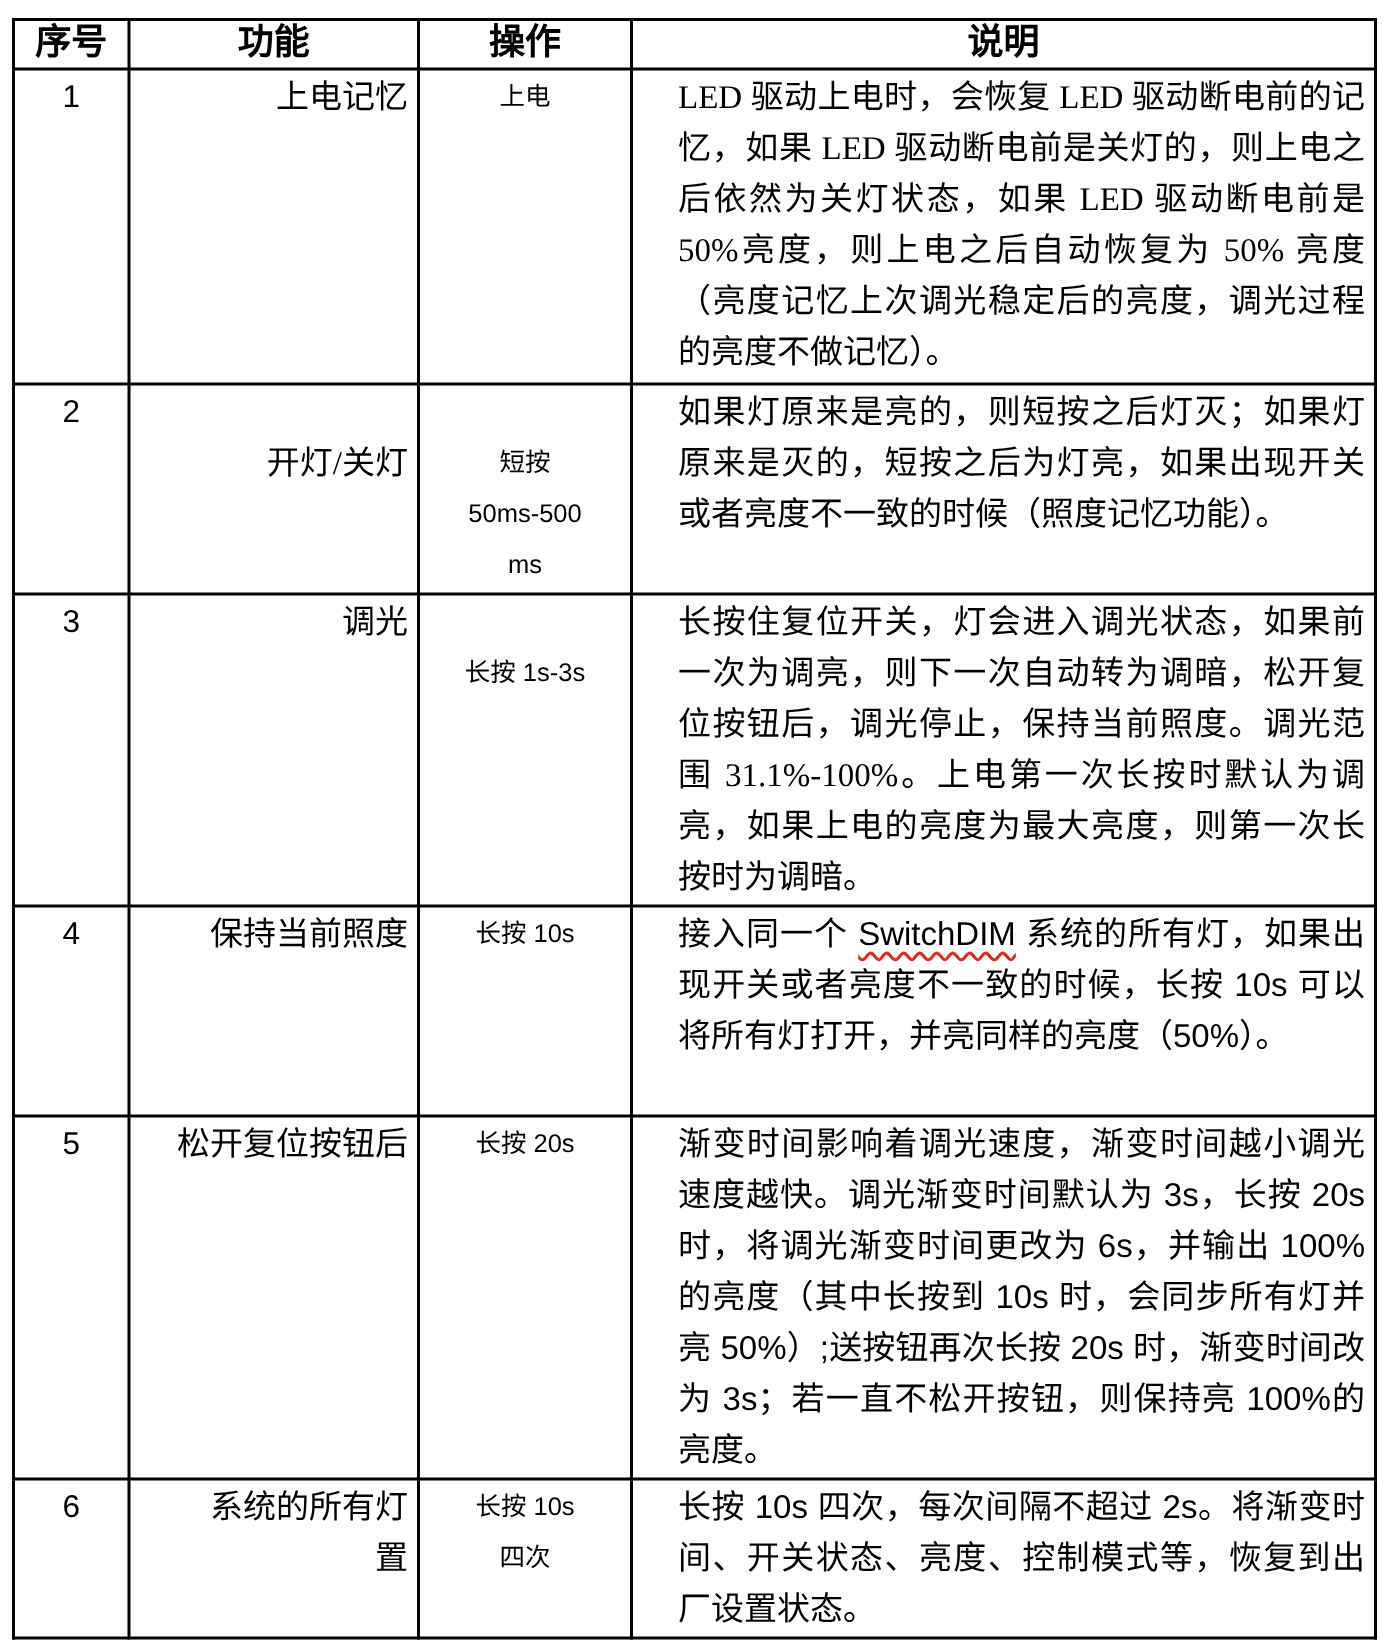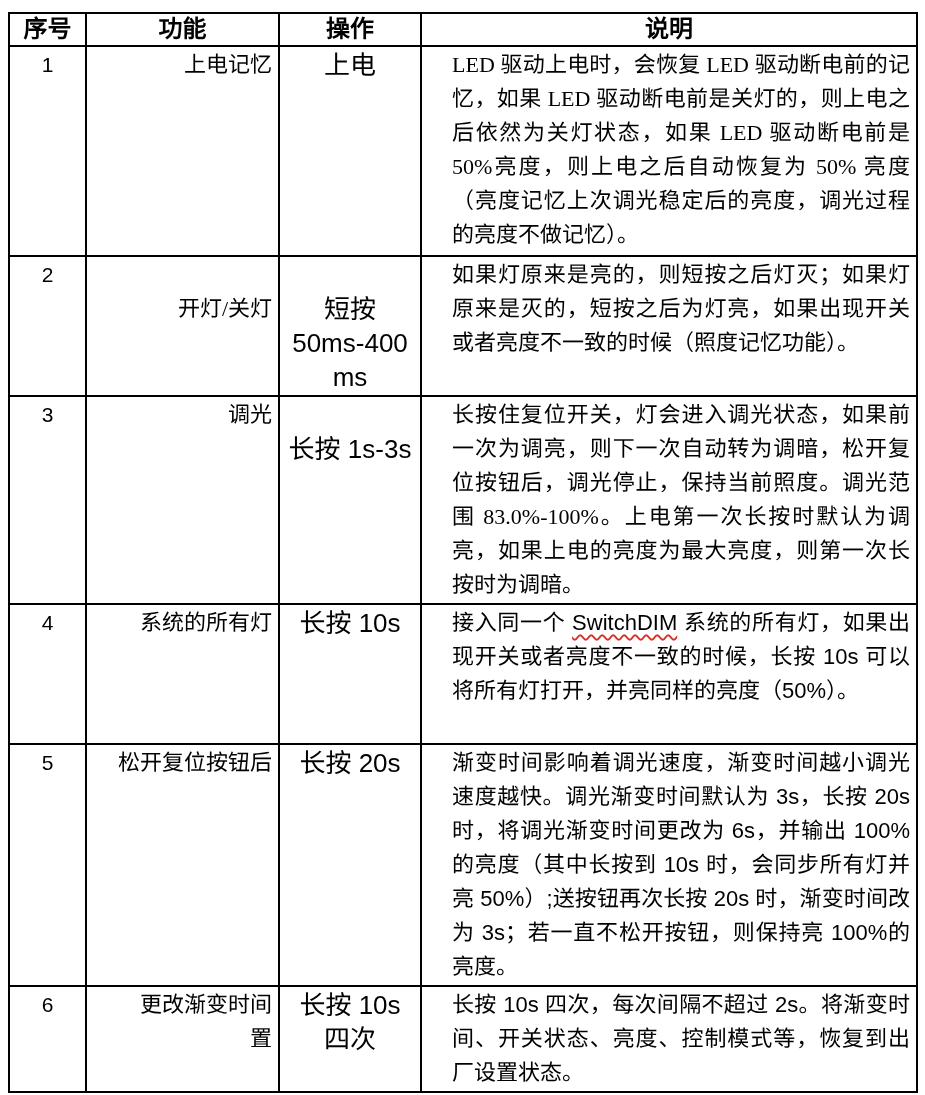--- a/index.html
+++ b/index.html
@@ -65,21 +65,21 @@
     font-size: 21px;
   }
   td.func {
     text-align: right;
     white-space: pre-line;
   }
   td.op {
     text-align: center;
     white-space: pre-line;
     font-family: "Liberation Sans", "DejaVu Sans", sans-serif;
-    font-size: 26px;
+    font-size: 17px;
   }
   td.desc {
     text-align: justify;
     text-justify: inter-character;
     padding-left: 30px;
   }
   td.desc.latin-sans {
     font-family: "Liberation Sans", "DejaVu Sans", sans-serif;
   }
   .misspell {
@@ -113,46 +113,46 @@
         <td class="func">上电记忆</td>
         <td class="op">上电</td>
         <td class="desc">LED 驱动上电时，会恢复 LED 驱动断电前的记忆，如果 LED 驱动断电前是关灯的，则上电之后依然为关灯状态，如果 LED 驱动断电前是 50%亮度，则上电之后自动恢复为 50% 亮度（亮度记忆上次调光稳定后的亮度，调光过程的亮度不做记忆）。</td>
       </tr>
       <tr class="rh2">
         <td class="no">2</td>
         <td class="func">
 开灯/关灯</td>
         <td class="op">
 短按
-50ms-400
+50ms-500
 ms</td>
         <td class="desc">如果灯原来是亮的，则短按之后灯灭；如果灯原来是灭的，短按之后为灯亮，如果出现开关或者亮度不一致的时候（照度记忆功能）。</td>
       </tr>
       <tr class="rh3">
         <td class="no">3</td>
         <td class="func">调光</td>
         <td class="op">
 长按 1s-3s</td>
-        <td class="desc">长按住复位开关，灯会进入调光状态，如果前一次为调亮，则下一次自动转为调暗，松开复位按钮后，调光停止，保持当前照度。调光范围 83.0%-100%。上电第一次长按时默认为调亮，如果上电的亮度为最大亮度，则第一次长按时为调暗。</td>
+        <td class="desc">长按住复位开关，灯会进入调光状态，如果前一次为调亮，则下一次自动转为调暗，松开复位按钮后，调光停止，保持当前照度。调光范围 31.1%-100%。上电第一次长按时默认为调亮，如果上电的亮度为最大亮度，则第一次长按时为调暗。</td>
       </tr>
       <tr class="rh4">
         <td class="no">4</td>
-        <td class="func">系统的所有灯</td>
+        <td class="func">保持当前照度</td>
         <td class="op">长按 10s</td>
         <td class="desc latin-sans">接入同一个 <span class="misspell">SwitchDIM</span> 系统的所有灯，如果出现开关或者亮度不一致的时候，长按 10s 可以将所有灯打开，并亮同样的亮度（50%）。</td>
       </tr>
       <tr class="rh5">
         <td class="no">5</td>
         <td class="func">松开复位按钮后</td>
         <td class="op">长按 20s</td>
         <td class="desc latin-sans">渐变时间影响着调光速度，渐变时间越小调光速度越快。调光渐变时间默认为 3s，长按 20s 时，将调光渐变时间更改为 6s，并输出 100%的亮度（其中长按到 10s 时，会同步所有灯并亮 50%）;送按钮再次长按 20s 时，渐变时间改为 3s；若一直不松开按钮，则保持亮 100%的亮度。</td>
       </tr>
       <tr class="rh6">
         <td class="no">6</td>
-        <td class="func">更改渐变时间
+        <td class="func">系统的所有灯
 置</td>
         <td class="op">长按 10s
 四次</td>
         <td class="desc latin-sans">长按 10s 四次，每次间隔不超过 2s。将渐变时间、开关状态、亮度、控制模式等，恢复到出厂设置状态。</td>
       </tr>
     </tbody>
   </table>
 </div>
 
 </body></html>

